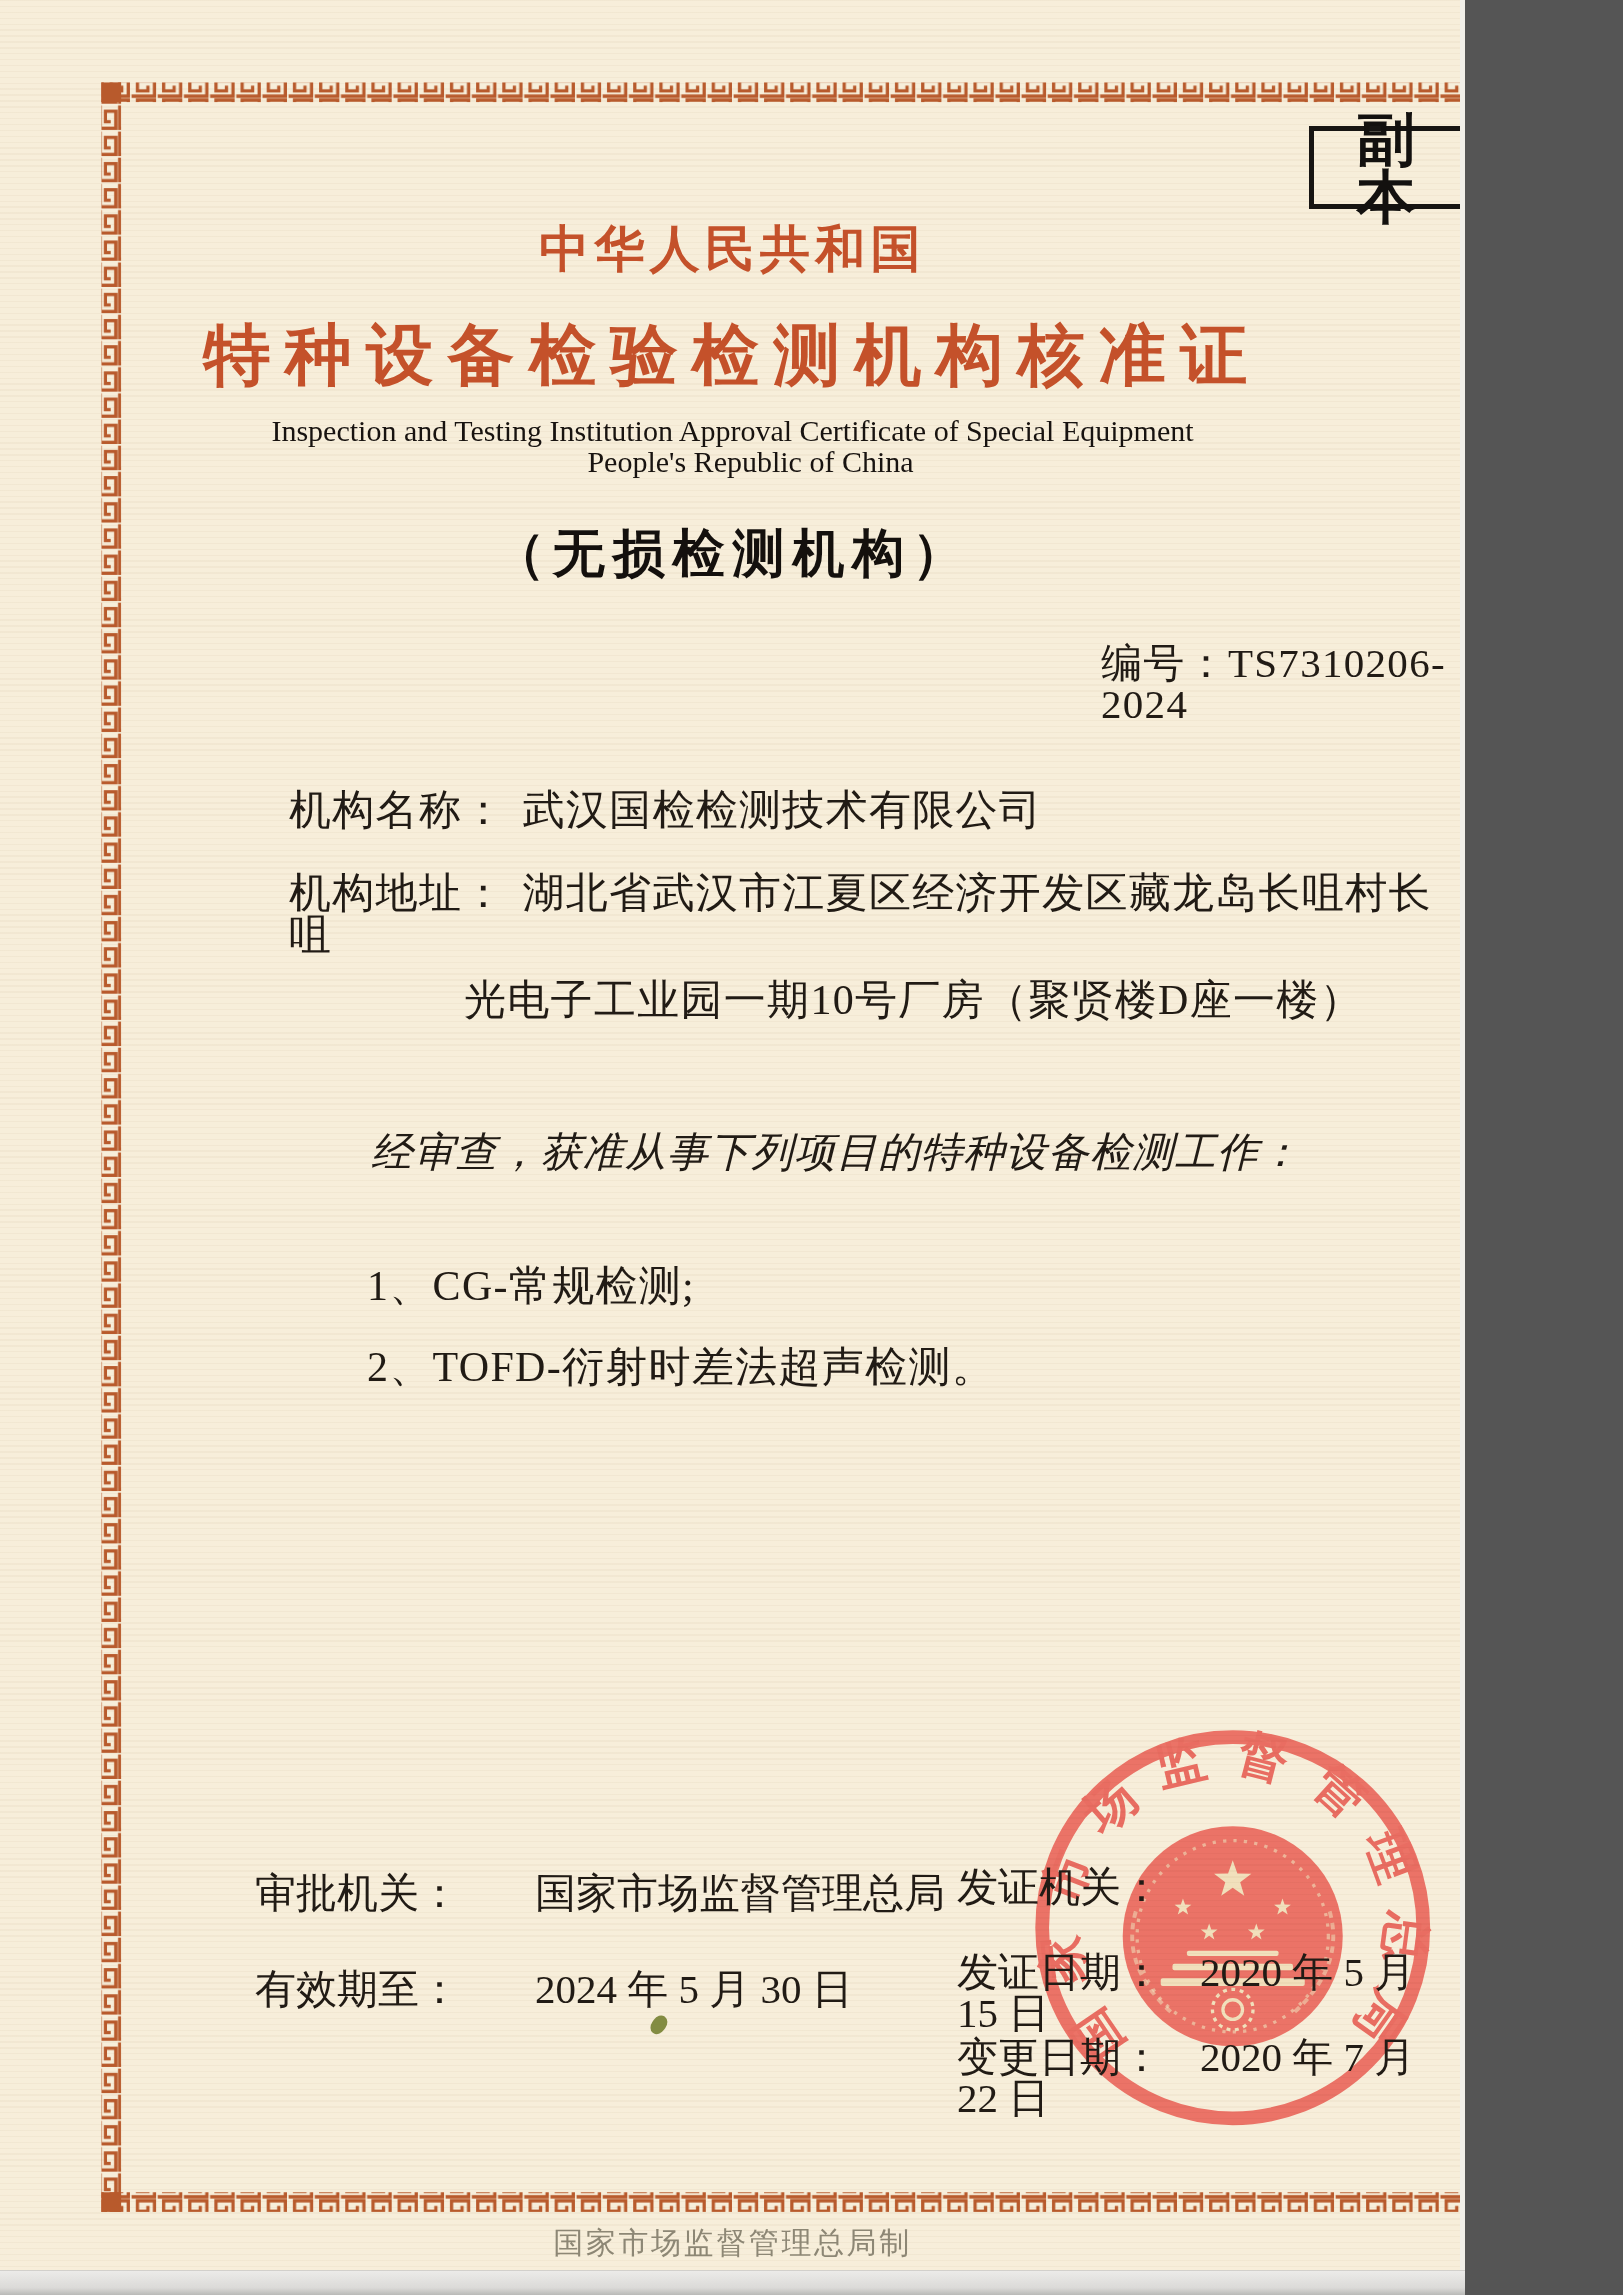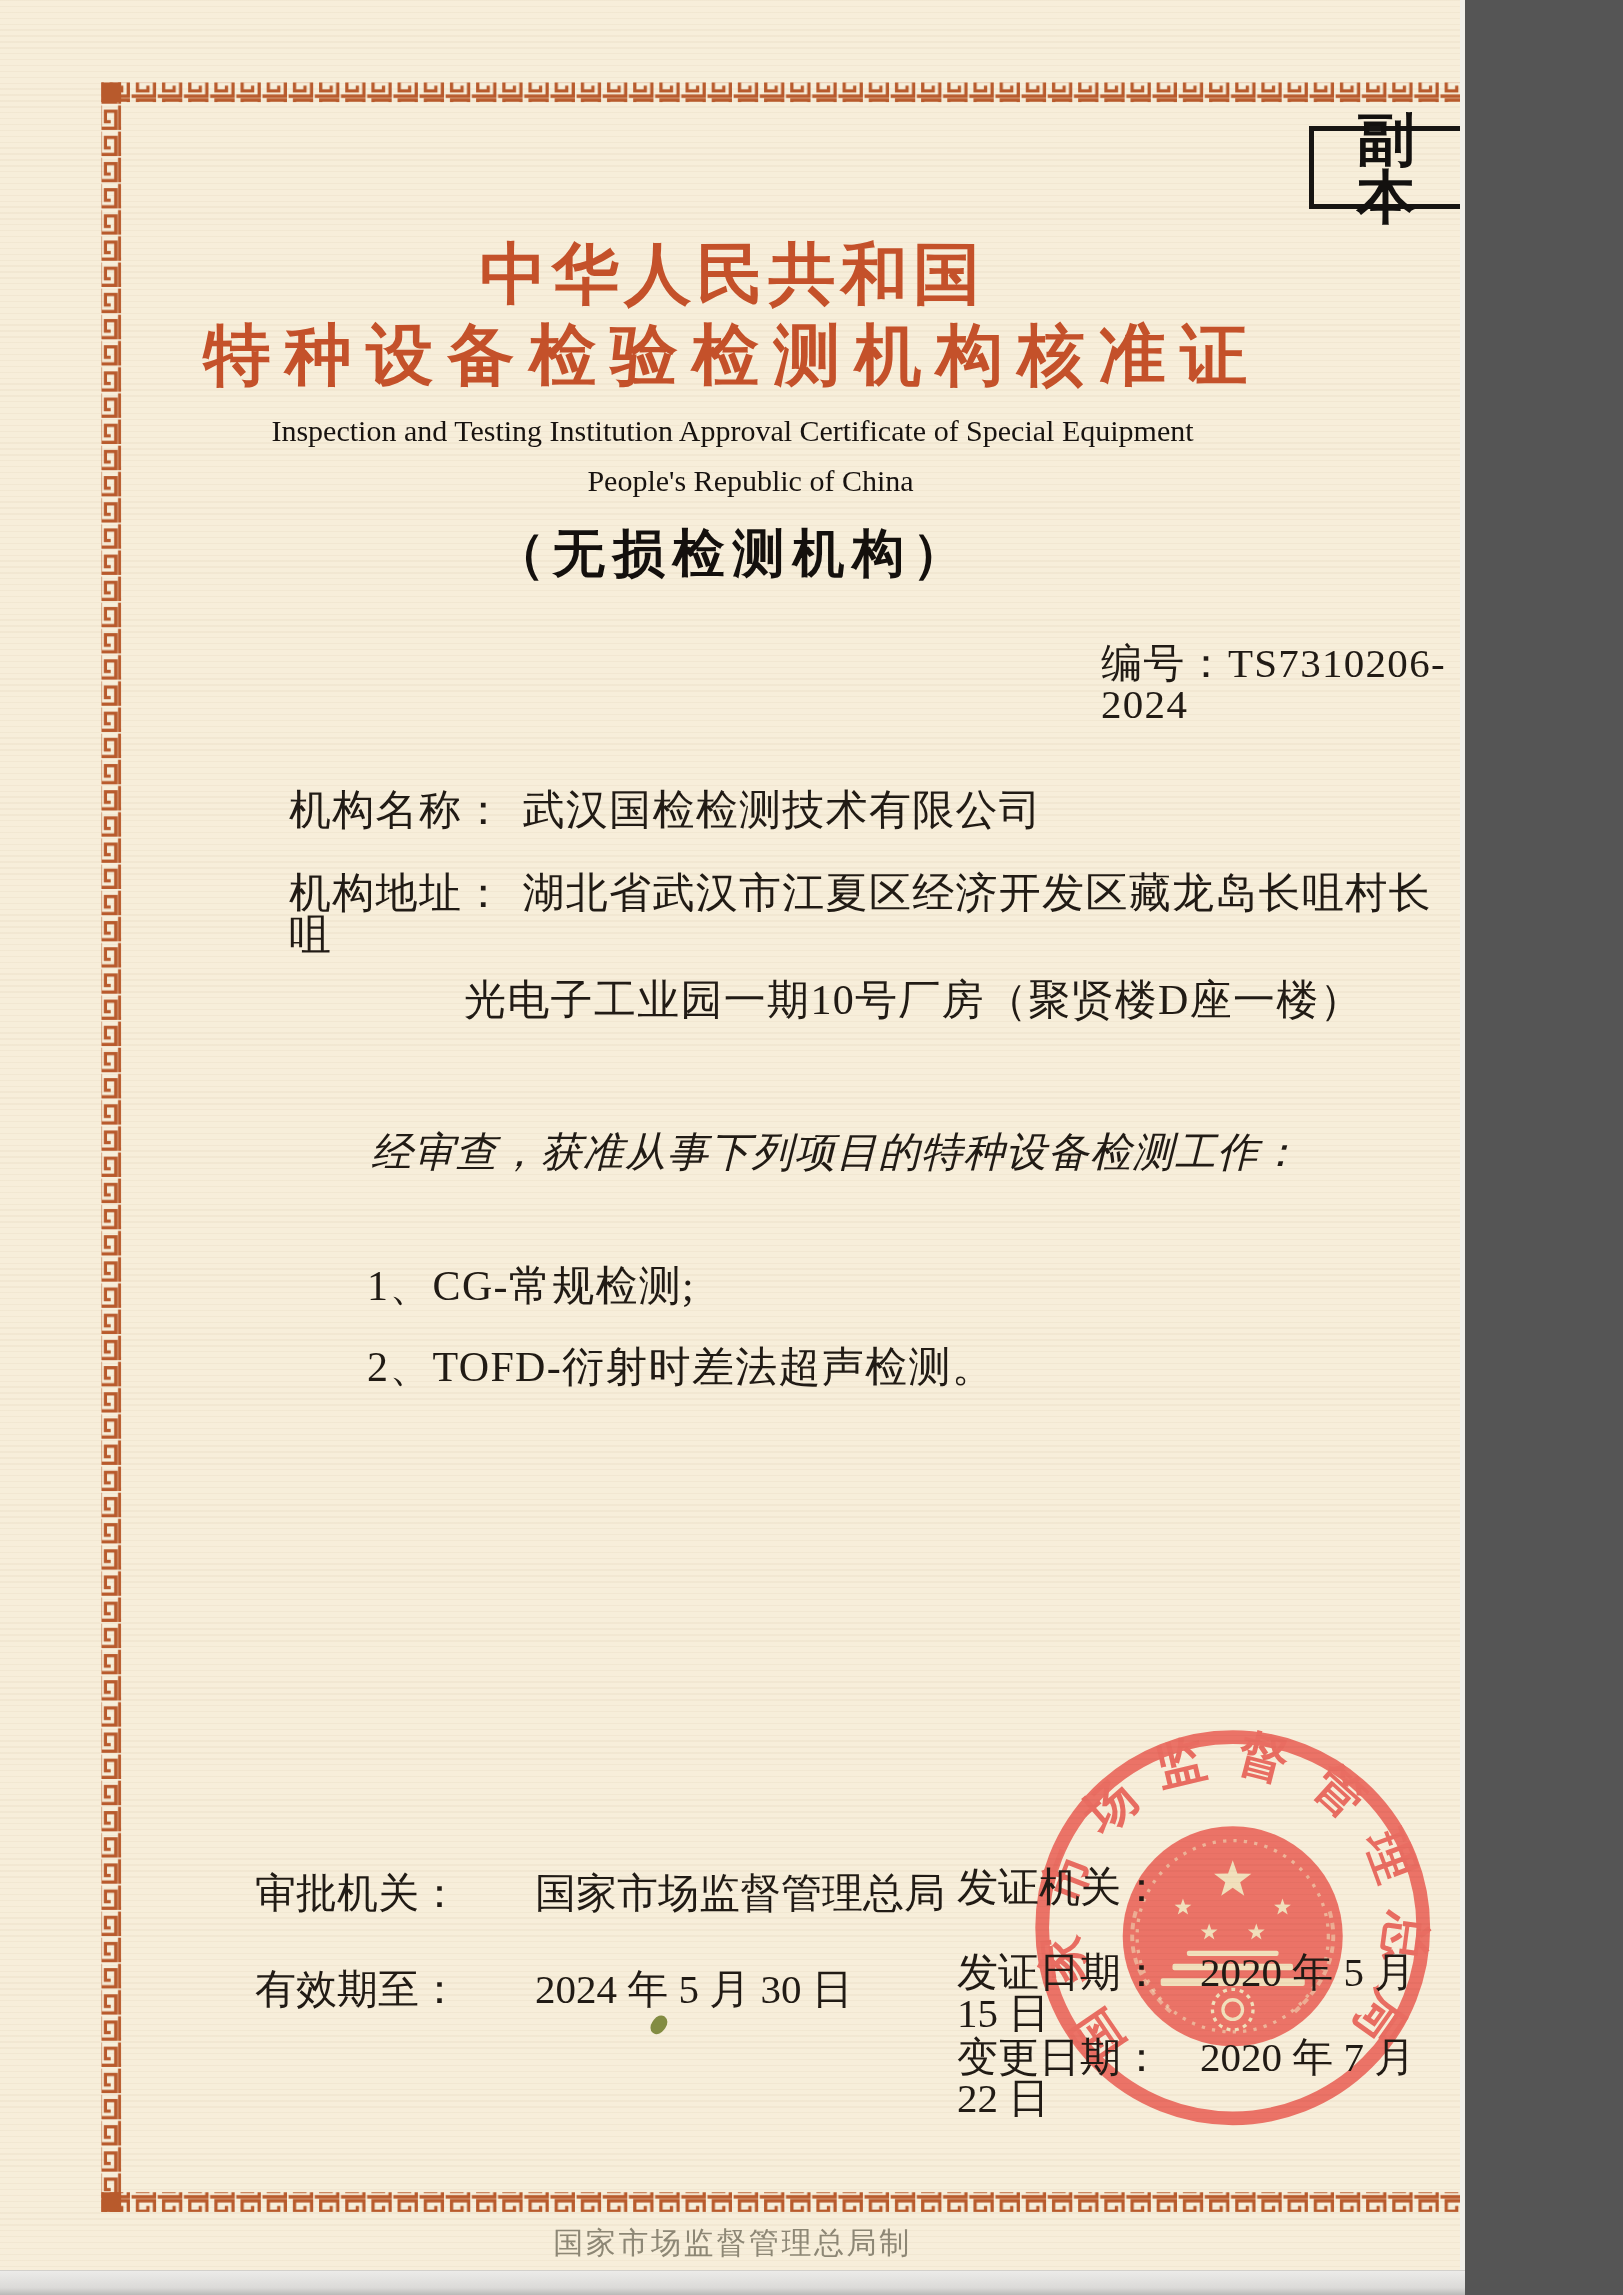--- a/index.html
+++ b/index.html
@@ -17,25 +17,25 @@
   
   .frame{position:absolute;left:0;top:0;z-index:1;}
   
   .copy-box{
     left:1309px;top:126px;width:164px;height:73px;
     border:5.9px solid #171513;display:flex;align-items:center;justify-content:center;
     font-family:"Liberation Sans",sans-serif;font-weight:bold;font-size:58px;color:#13110f;
     letter-spacing:43px;padding-left:43px;box-sizing:content-box;z-index:2;
   }
   
-  .t-cn1{top:240px;font-family:"Liberation Sans",sans-serif;font-weight:bold;font-size:67px;letter-spacing:5.2px;color:var(--accent,#c4512a);z-index:2;}
+  .t-cn1{top:224px;font-family:"Liberation Sans",sans-serif;font-weight:bold;font-size:50px;letter-spacing:5.2px;color:var(--accent,#c4512a);z-index:2;}
   .t-cn2{top:321px;font-family:"Liberation Sans",sans-serif;font-weight:bold;font-size:67px;letter-spacing:14.4px;color:var(--accent,#c4512a);z-index:2;}
   .t-en{font-family:"Liberation Serif",serif;font-weight:normal;font-size:30px;color:#181310;z-index:2;}
   .t-en1{top:416px;}
-  .t-en2{top:466px;padding-left:36px;}
+  .t-en2{top:447px;padding-left:36px;}
   .subtitle{top:528px;font-family:Liberation Serif, serif;font-weight:bold;font-size:52px;letter-spacing:7.9px;color:#14100d;z-index:2;}
   .cert-no{left:1053px;top:643px;font-size:41px;z-index:2;letter-spacing:1.3px;margin-left:48px;}
   
   .bodyline{font-size:42px;letter-spacing:1.3px;z-index:2;margin-left:32px;}
   .lbl{margin-right:17px;}
   .org-name{left:257px;top:789px;}
   .org-addr{left:257px;top:872px;}
   .org-addr2{left:432px;top:979px;}
   .statement{left:339px;top:1132px;font-size:41px;font-style:italic;}
   .item1{left:335px;top:1265px;}

